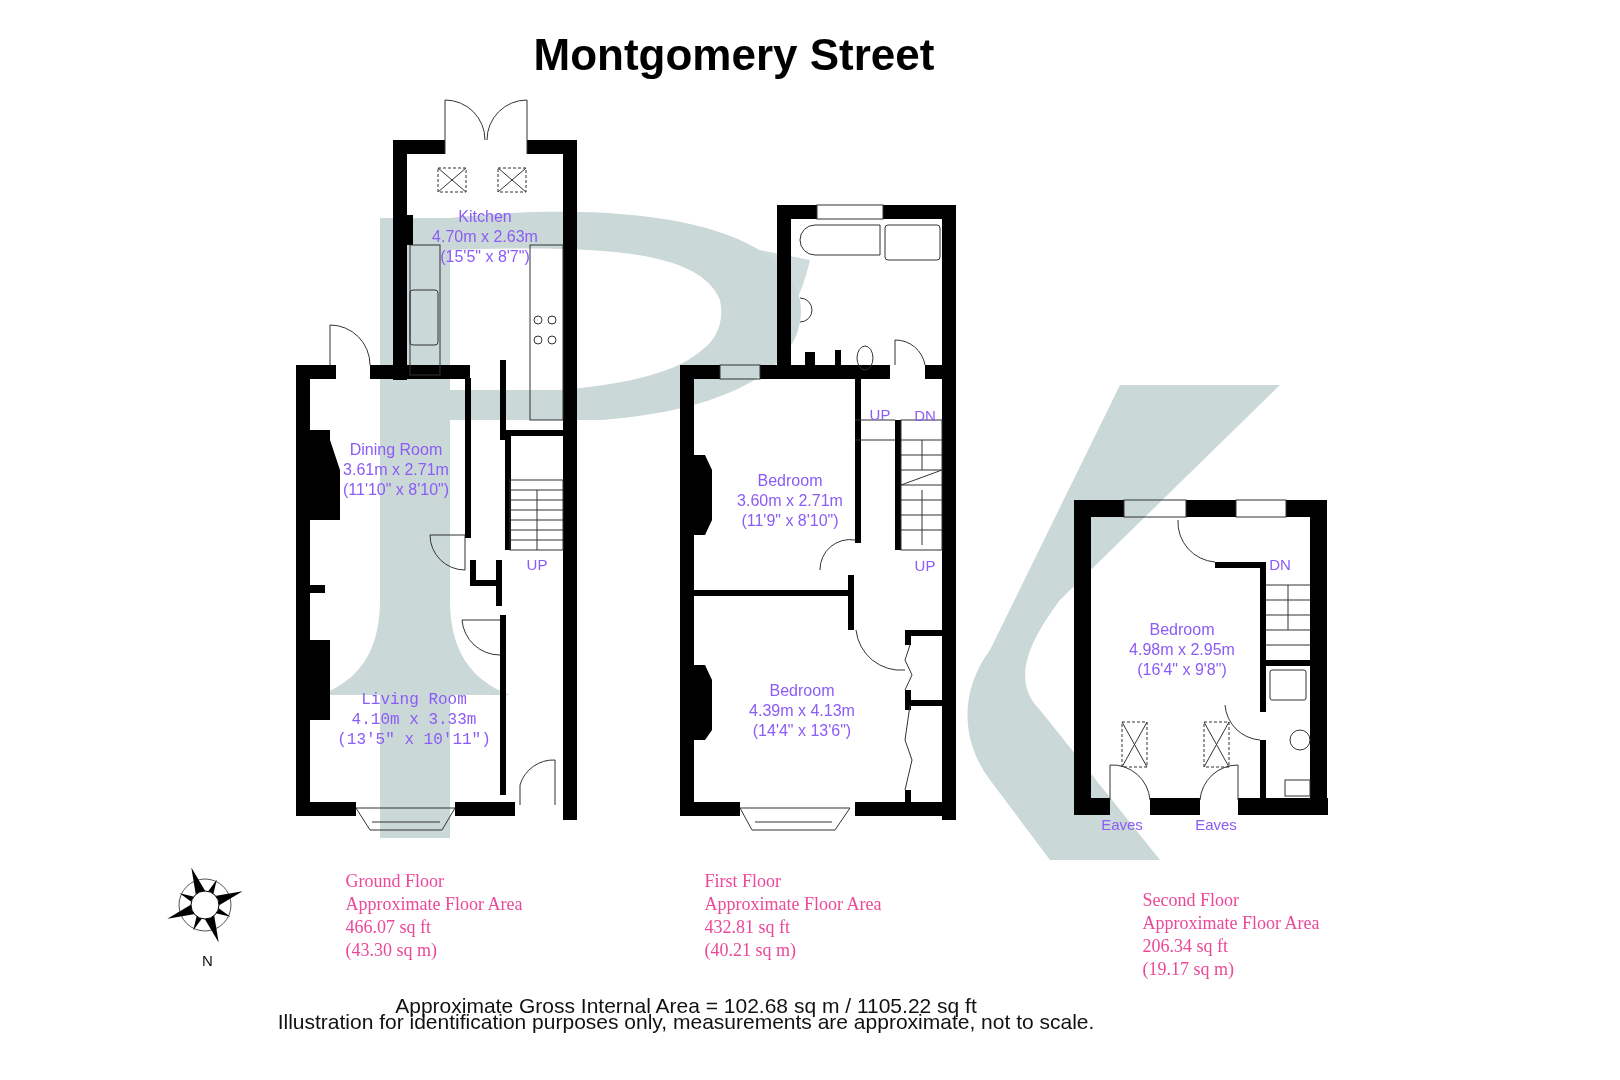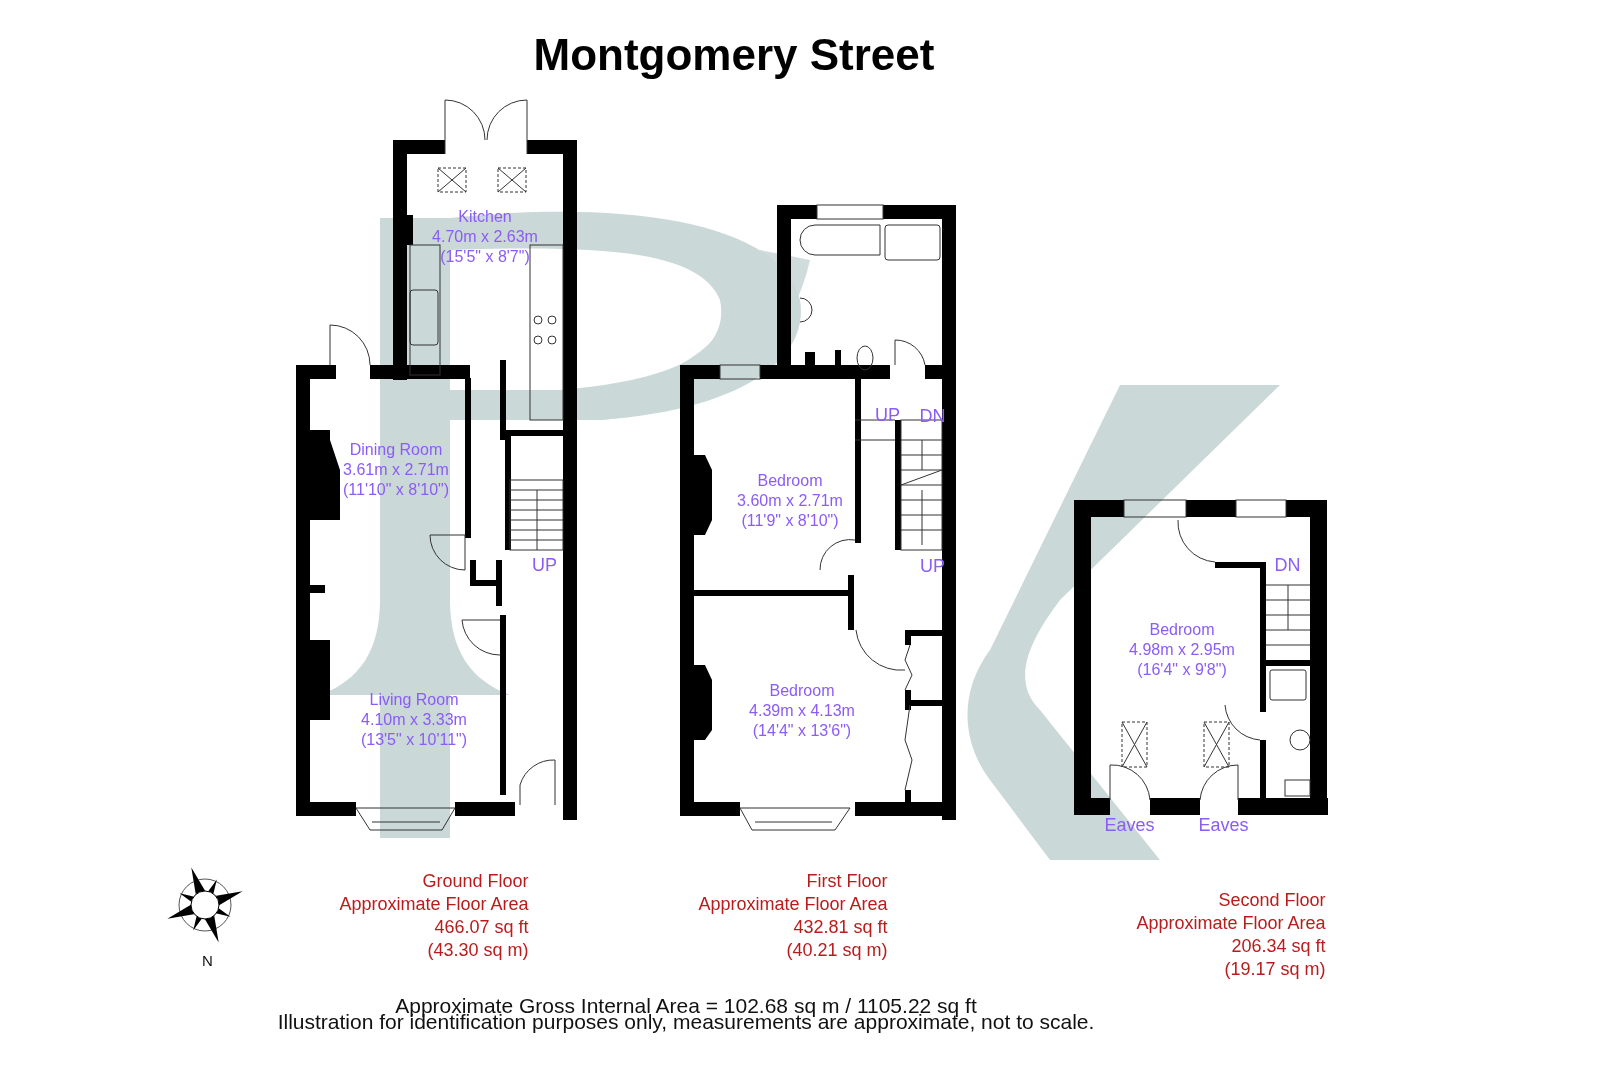--- a/index.html
+++ b/index.html
@@ -1,21 +1,21 @@
 <!DOCTYPE html>
 <html><head>
 <meta charset="utf-8">
 <style>
   html, body { margin:0; padding:0; background:#ffffff; }
   body { width:1620px; height:1080px; position:relative; overflow:hidden; font-family:"Liberation Sans", sans-serif; color:#111; }
   .title { position:absolute; left:0; width:1468px; top:30px; text-align:center; font-size:44px; font-weight:bold; color:#000; }
   svg.plan { position:absolute; left:0; top:0; }
   .label { position:absolute; text-align:center; font-size:16px; line-height:20px; color:#8b5cf6; white-space:nowrap; transform:translateX(-50%); }
-  .floor-caption { position:absolute; text-align:right; font-size:18px; line-height:23px; color:#b91c1c; transform:translateX(-50%); white-space:nowrap; }
-  .small { font-size:18px;padding-left:15px; }
+  .floor-caption { position:absolute; text-align:left; font-size:18px; line-height:23px; color:#ec4899; transform:translateX(-50%); white-space:nowrap;font-family:Liberation Serif, serif; }
+  .small { font-size:15px; }
   .footer { position:absolute; left:0; width:1372px; text-align:center; font-size:21px; line-height:28px; color:#111; }
   .compass-n { position:absolute; font-size:15px; color:#111; }
 </style>
 </head>
 <body>
 
 <div class="title">Montgomery Street</div>
 
 <svg class="plan" width="1620" height="1080" viewBox="0 0 1620 1080">
 
@@ -219,21 +219,21 @@
 <div class="label" style="left:485px; top:207px;">
   <div>Kitchen</div>
   <div>4.70m x 2.63m</div>
   <div>(15'5" x 8'7")</div>
 </div>
 <div class="label" style="left:396px; top:440px;">
   <div>Dining Room</div>
   <div>3.61m x 2.71m</div>
   <div>(11'10" x 8'10")</div>
 </div>
-<div class="label" style="left:414px; top:690px;">
+<div class="label" style="left:414px; top:690px;font-family:Liberation Mono, monospace;">
   <div>Living Room</div>
   <div>4.10m x 3.33m</div>
   <div>(13'5" x 10'11")</div>
 </div>
 <div class="label small" style="left:537px; top:555px;">UP</div>
 
 <div class="label" style="left:790px; top:471px;">
   <div>Bedroom</div>
   <div>3.60m x 2.71m</div>
   <div>(11'9" x 8'10")</div>

